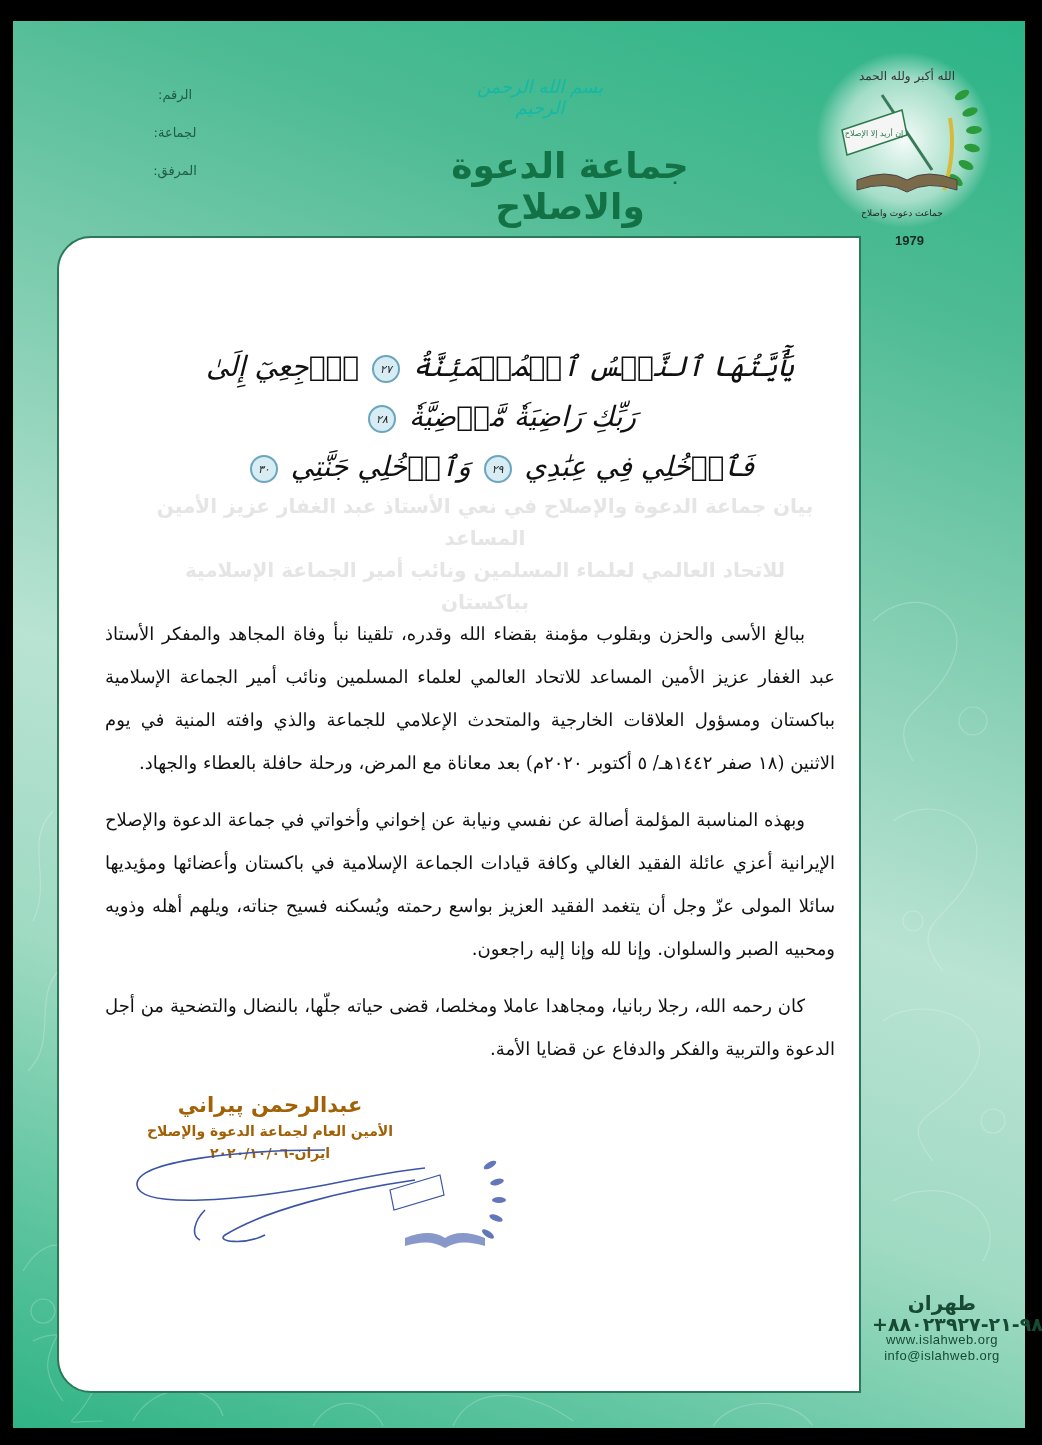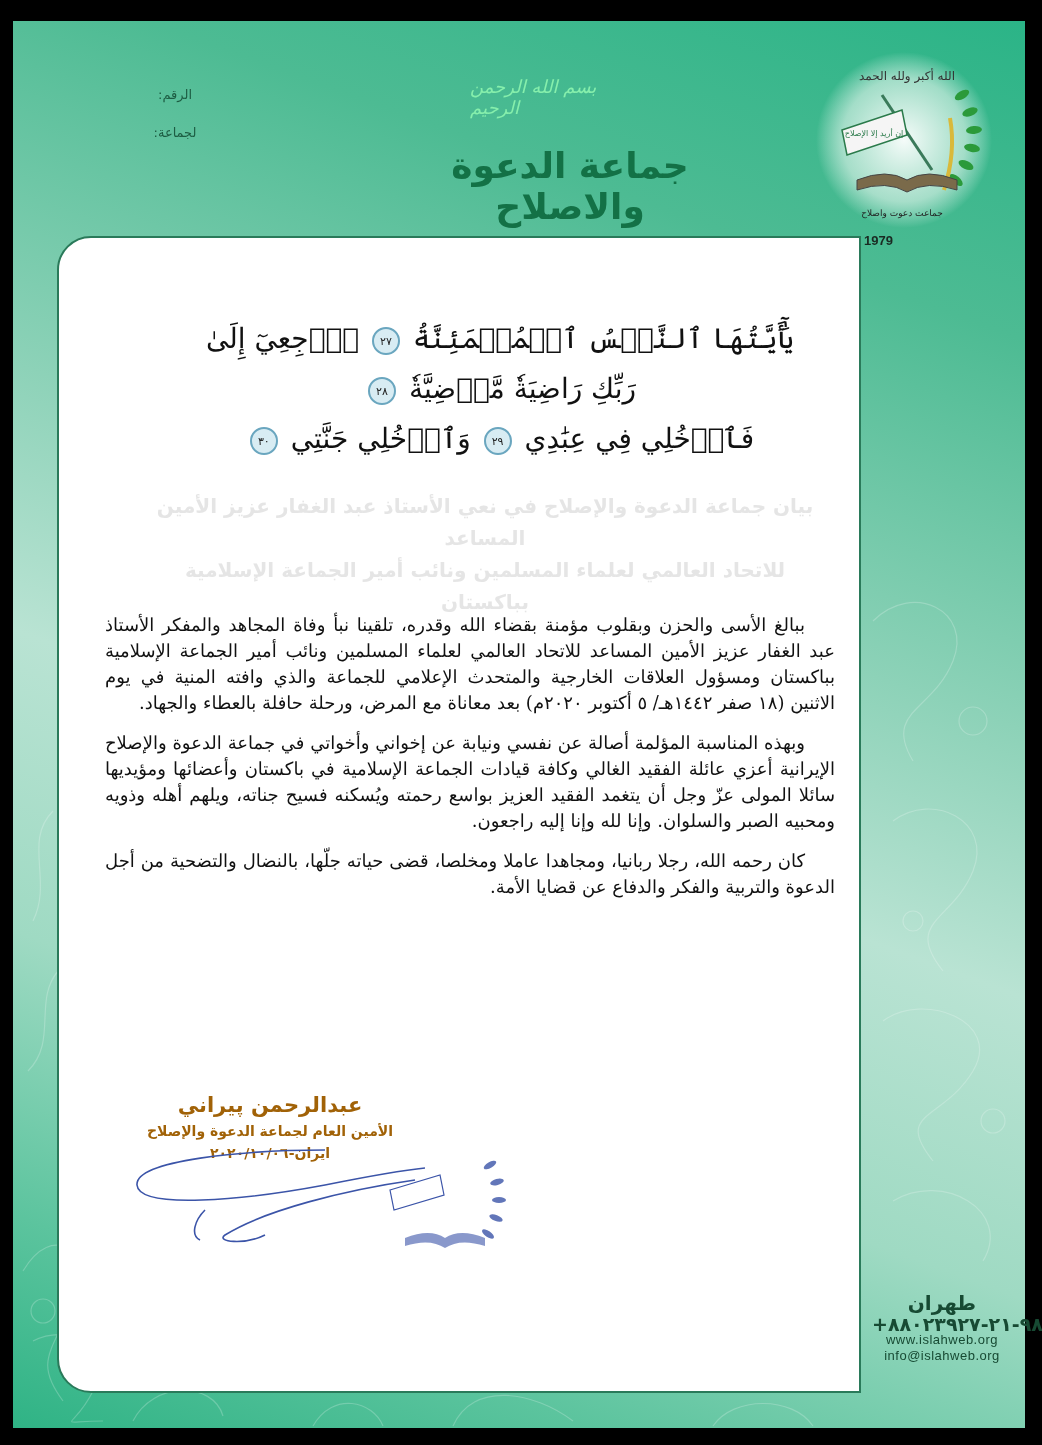--- a/index.html
+++ b/index.html
@@ -16,60 +16,60 @@
   .page .swirl {
     position: absolute; inset: 0; pointer-events: none;
   }
   .letterhead-fields {
     position: absolute; left: 62px; top: 66px; width: 200px;
     direction: rtl; font-family: "DejaVu Sans", sans-serif; font-size: 13px; color: #1d5d43;
   }
   .field-row { height: 38px; display: flex; align-items: center; gap: 8px; flex-direction: column; }
   .field-row .dots { flex: 1; border-bottom: 2px dotted #4b6b5e; height: 6px; margin-left: 4px; }
   .bismillah {
-    position: absolute; left: 470px; top: 76px; width: 140px; 
-    font-family: "DejaVu Serif", serif; font-size: 18px; color: #86efac; font-style: italic;
+    position: absolute; left: 470px; top: 76px; width: 140px; text-align: center;
+    font-family: "DejaVu Serif", serif; font-size: 18px; color: #14b8a6; font-style: italic;
   }
   .org-title {
     position: absolute; left: 380px; top: 145px; width: 380px; text-align: center;
     direction: rtl; font-family: "DejaVu Sans", sans-serif; font-size: 36px; font-weight: bold; color: #137146;
     letter-spacing: 1px;
   }
   .logo {
     position: absolute; left: 812px; top: 40px; width: 190px; height: 200px;
   }
   .logo-year {
-    position: absolute; left: 864px; top: 233px; width: 60px; text-align: left;
+    position: absolute; left: 864px; top: 233px; width: 60px; text-align: right;
     font-family: "Liberation Sans", sans-serif; font-weight: bold; font-size: 13px; color: #1a2a22;
   }
   .content-card {
     position: absolute; left: 57px; top: 236px; width: 804px; height: 1157px;
     background: #fff; border: 2px solid #2a7a5a; border-radius: 34px 0 0 34px;
     box-sizing: border-box;
   }
   .verses {
-    position: absolute; left: 190px; top: 314px; width: 620px;
+    position: absolute; left: 190px; top: 342px; width: 620px;
     direction: rtl; text-align: center; font-family: "DejaVu Serif", serif;
-    font-size: 28px; line-height: 50px; color: #111;
+    font-size: 28px; line-height: 50px; color: #111; font-style: italic;
   }
   .ayah-mark {
     display: inline-block; width: 28px; height: 28px; border-radius: 50%;
     background: #d8ecf3; border: 2px solid #6aa6bf; font-size: 11px; line-height: 26px;
     text-align: center; vertical-align: middle; margin: 0 4px; color: #222; font-family: "DejaVu Sans", sans-serif;
     box-sizing: border-box;
   }
   .heading {
     position: absolute; left: 140px; top: 490px; width: 690px;
     direction: rtl; text-align: center; font-family: "DejaVu Sans", sans-serif;
     font-weight: bold; font-size: 20px; line-height: 32px; color: #e5e5e5;
   }
   .body-text {
     position: absolute; left: 105px; top: 612px; width: 730px;
     direction: rtl; text-align: justify; font-family: "DejaVu Serif", serif;
-    font-size: 18px; line-height: 26px; color: #111;
+    font-size: 18px; line-height: 43px; color: #111;
   }
   .body-text p { margin: 0 0 14px 0; text-indent: 30px; }
   .signature {
     position: absolute; left: 140px; top: 1090px; width: 260px;
     direction: rtl; text-align: center; font-family: "DejaVu Sans", sans-serif; color: #a16207;
   }
   .sig-name { font-size: 21px; font-weight: bold; line-height: 30px; }
   .sig-title { font-size: 14px; font-weight: bold; line-height: 22px; }
   .sig-date { font-size: 14px; font-weight: bold; line-height: 22px; }
   .sig-scribble { position: absolute; left: 125px; top: 1140px; width: 300px; height: 110px; }
@@ -107,20 +107,24 @@
     </g>
   </svg>
 
   <div class="letterhead-fields">
     <div class="field-row">
       <span>الرقم:</span>
       <span class="dots"></span>
     </div>
     <div class="field-row">
       <span>لجماعة:</span>
+      <span class="dots"></span>
+    </div>
+    <div class="field-row">
+      <span>المرفق:</span>
       <span class="dots"></span>
     </div>
   </div>
 </div>
 
 <div class="bismillah">بسم الله الرحمن الرحيم</div>
 <div class="org-title">جماعة الدعوة والاصلاح</div>
 
 <svg class="logo" viewBox="0 0 190 200">
   <defs>

